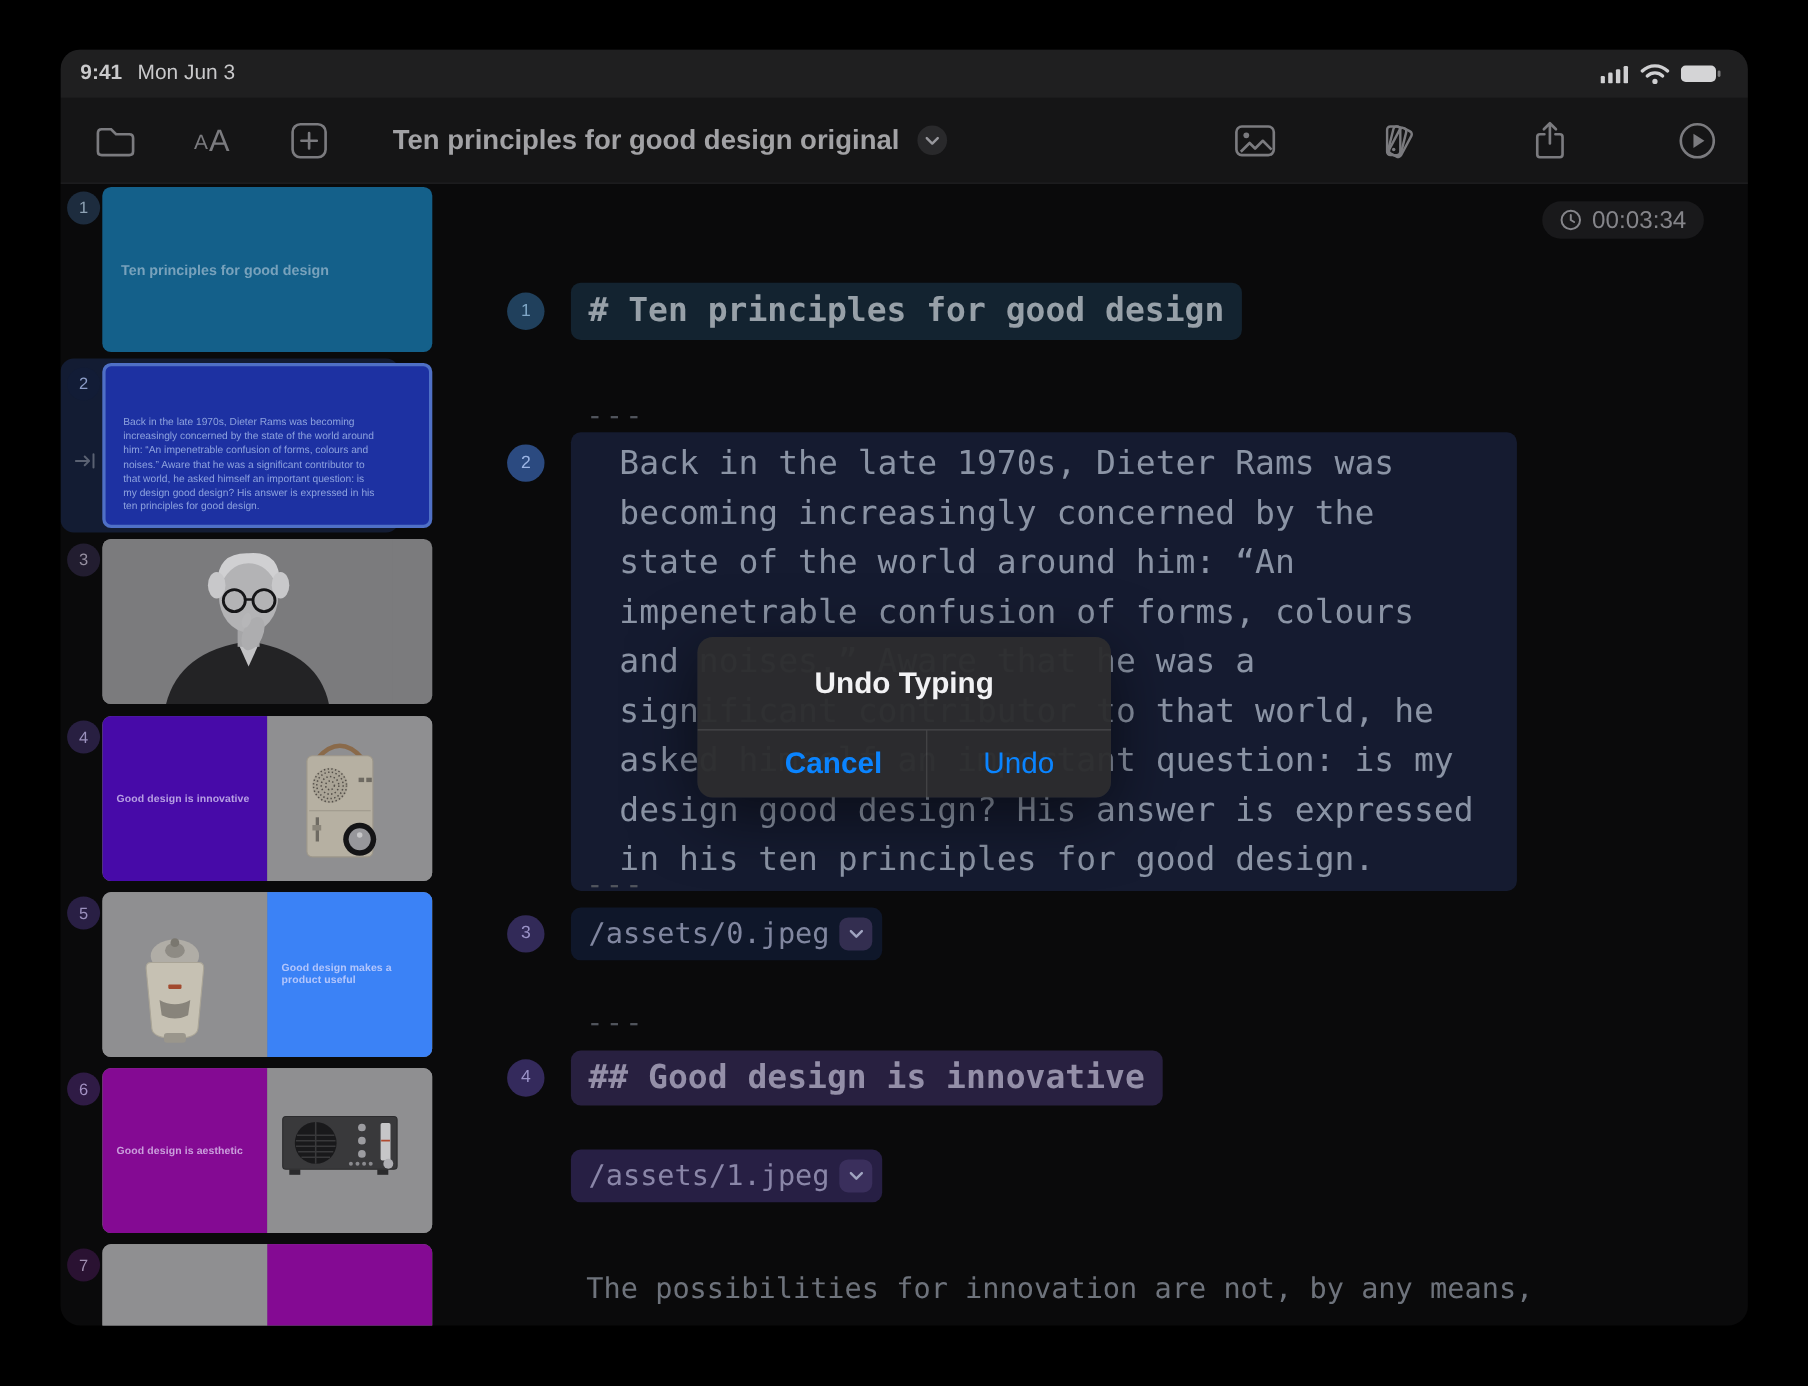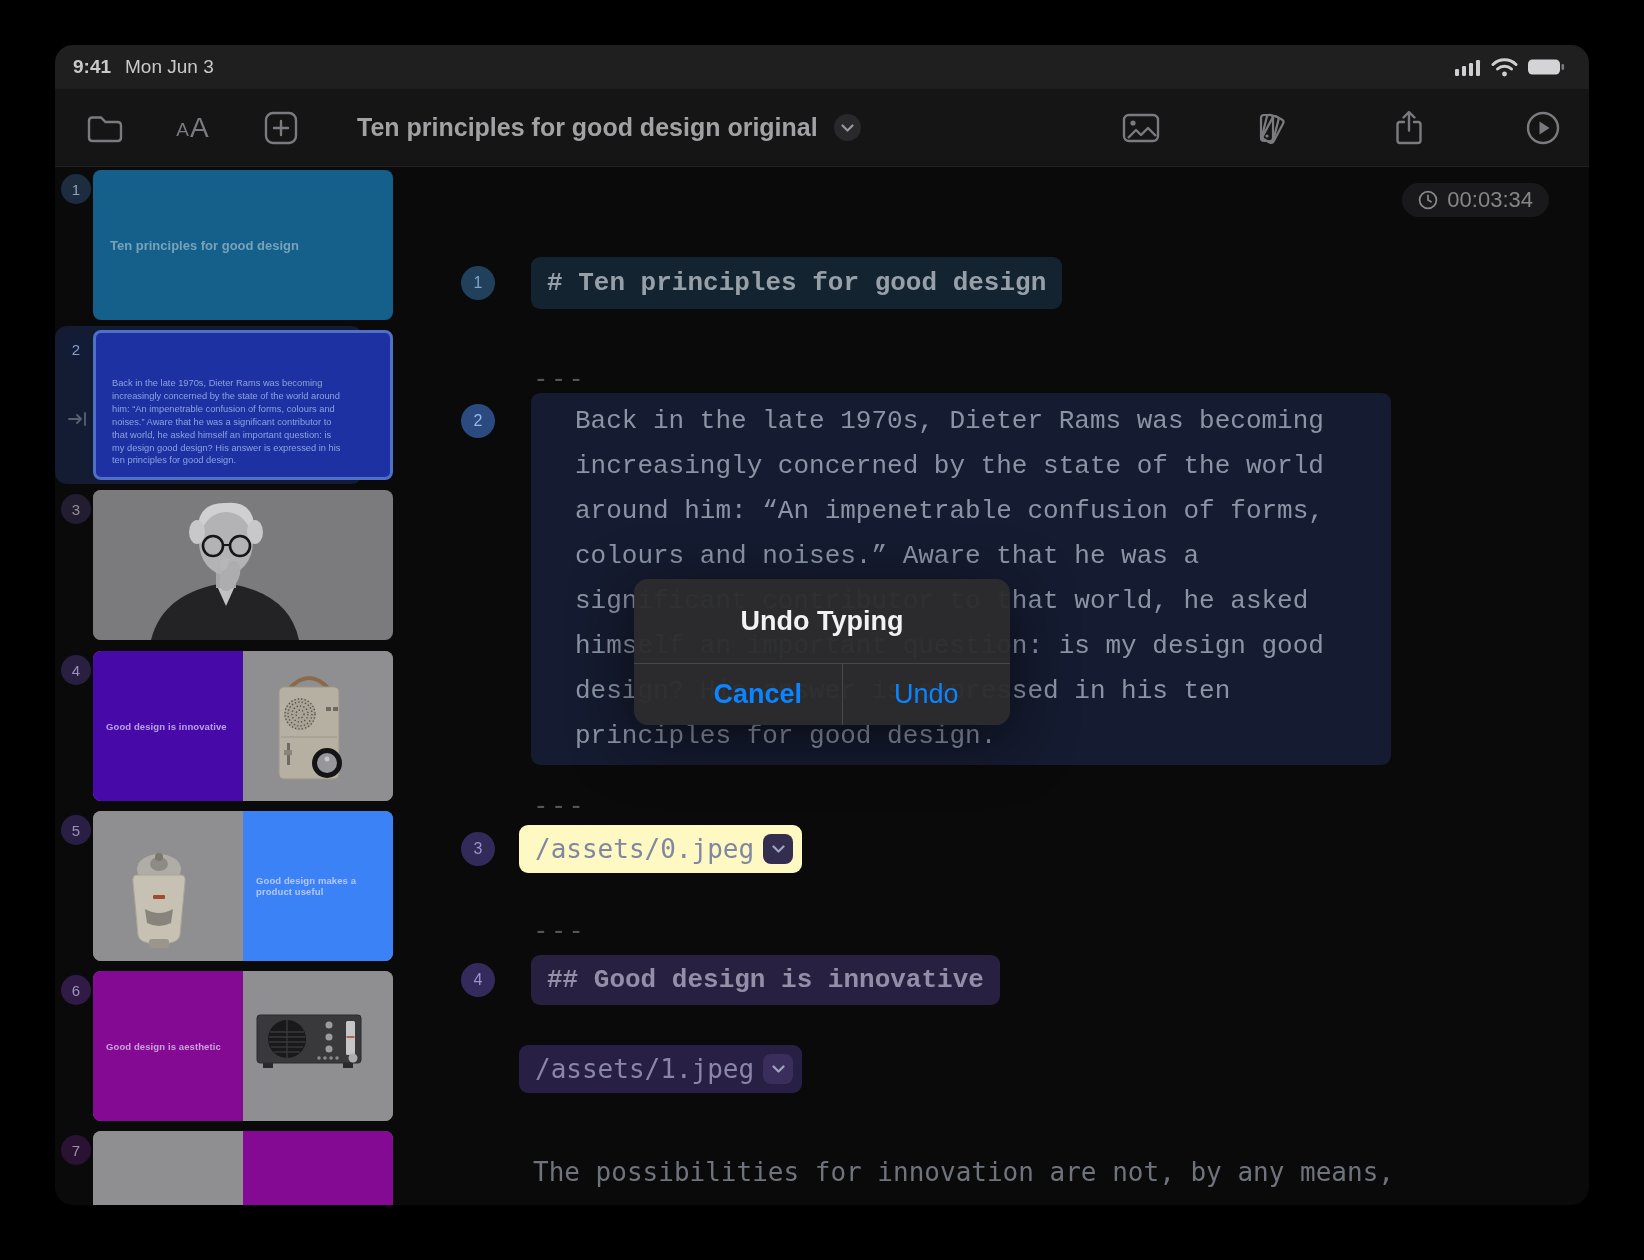--- a/index.html
+++ b/index.html
@@ -45,27 +45,27 @@
   .t2{background:#1d31a2;}
   .t2 p{position:absolute;left:16px;top:44px;width:230px;margin:0;color:#8da2de;font-size:9.3px;line-height:12.9px;}
 
   
   .mono{font-family:"DejaVu Sans Mono",monospace;}
   .gb{position:absolute;left:406px;width:34px;height:34px;border-radius:50%;font-size:16px;display:flex;align-items:center;justify-content:center;font-family:"Liberation Sans",sans-serif;}
   .eb1{background:#20405c;color:#7fa6c6;}
   .eb2{background:#2b4a80;color:#9cb5e4;}
   .eb3{background:#322a58;color:#9b93c8;}
   .eb4{background:#342a5c;color:#9b93c8;}
-  .blk{position:absolute;left:476px;border-radius:9px;font-size:26px;box-sizing:border-box;font-family:Liberation Mono, monospace;}
+  .blk{position:absolute;left:464px;border-radius:9px;font-size:30px;box-sizing:border-box;}
   .h1blk{top:212px;height:52px;line-height:52px;background:#132330;color:#97a0a8;font-weight:700;padding:0 16px;white-space:nowrap;width:max-content;}
   .mddiv{position:absolute;left:478px;font-size:26px;color:#51555d;letter-spacing:2px;}
   .notesblk{top:348px;width:860px;background:#151b30;padding:6px 36px 6px 44px;}
   .notesblk p{margin:0;color:#8b94a5;line-height:45px;width:780px;}
   .noteicon{position:absolute;left:13px;top:366px;}
-  .pill{position:absolute;left:464px;height:48px;background:#fef9c3;border-radius:9px;display:flex;align-items:center;padding:0 9px 0 16px;gap:9px;width:max-content;color:#8187a0;font-size:26px;}
+  .pill{position:absolute;left:464px;height:48px;background:#0f172a;border-radius:9px;display:flex;align-items:center;padding:0 9px 0 16px;gap:9px;width:max-content;color:#8187a0;font-size:26px;}
   .chevbtn{width:30px;height:30px;border-radius:8px;background:#332e50;display:flex;align-items:center;justify-content:center;}
   .h2blk{top:910px;height:50px;line-height:50px;background:#282040;color:#948fa8;font-weight:700;padding:0 16px;white-space:nowrap;width:max-content;}
   .p5{top:1000px;background:#271f44;color:#8a86a8;}
   .p5 .chevbtn{background:#3a2f5c;}
   .trail{position:absolute;left:478px;top:1112px;font-size:26px;color:#6e737c;white-space:nowrap;}
   .timer{position:absolute;right:40px;top:138px;height:34px;border-radius:17px;background:#19191b;display:flex;align-items:center;gap:9px;padding:0 16px;color:#85858a;font-size:22px;}
 
   
   .alert{position:absolute;left:579px;top:534px;width:376px;height:146px;background:rgba(44,44,46,.97);border-radius:14px;box-shadow:0 14px 60px rgba(0,0,0,.55);overflow:hidden;}
   .alert-title{height:84px;display:flex;align-items:center;justify-content:center;color:#f2f2f4;font-size:27px;font-weight:700;}

